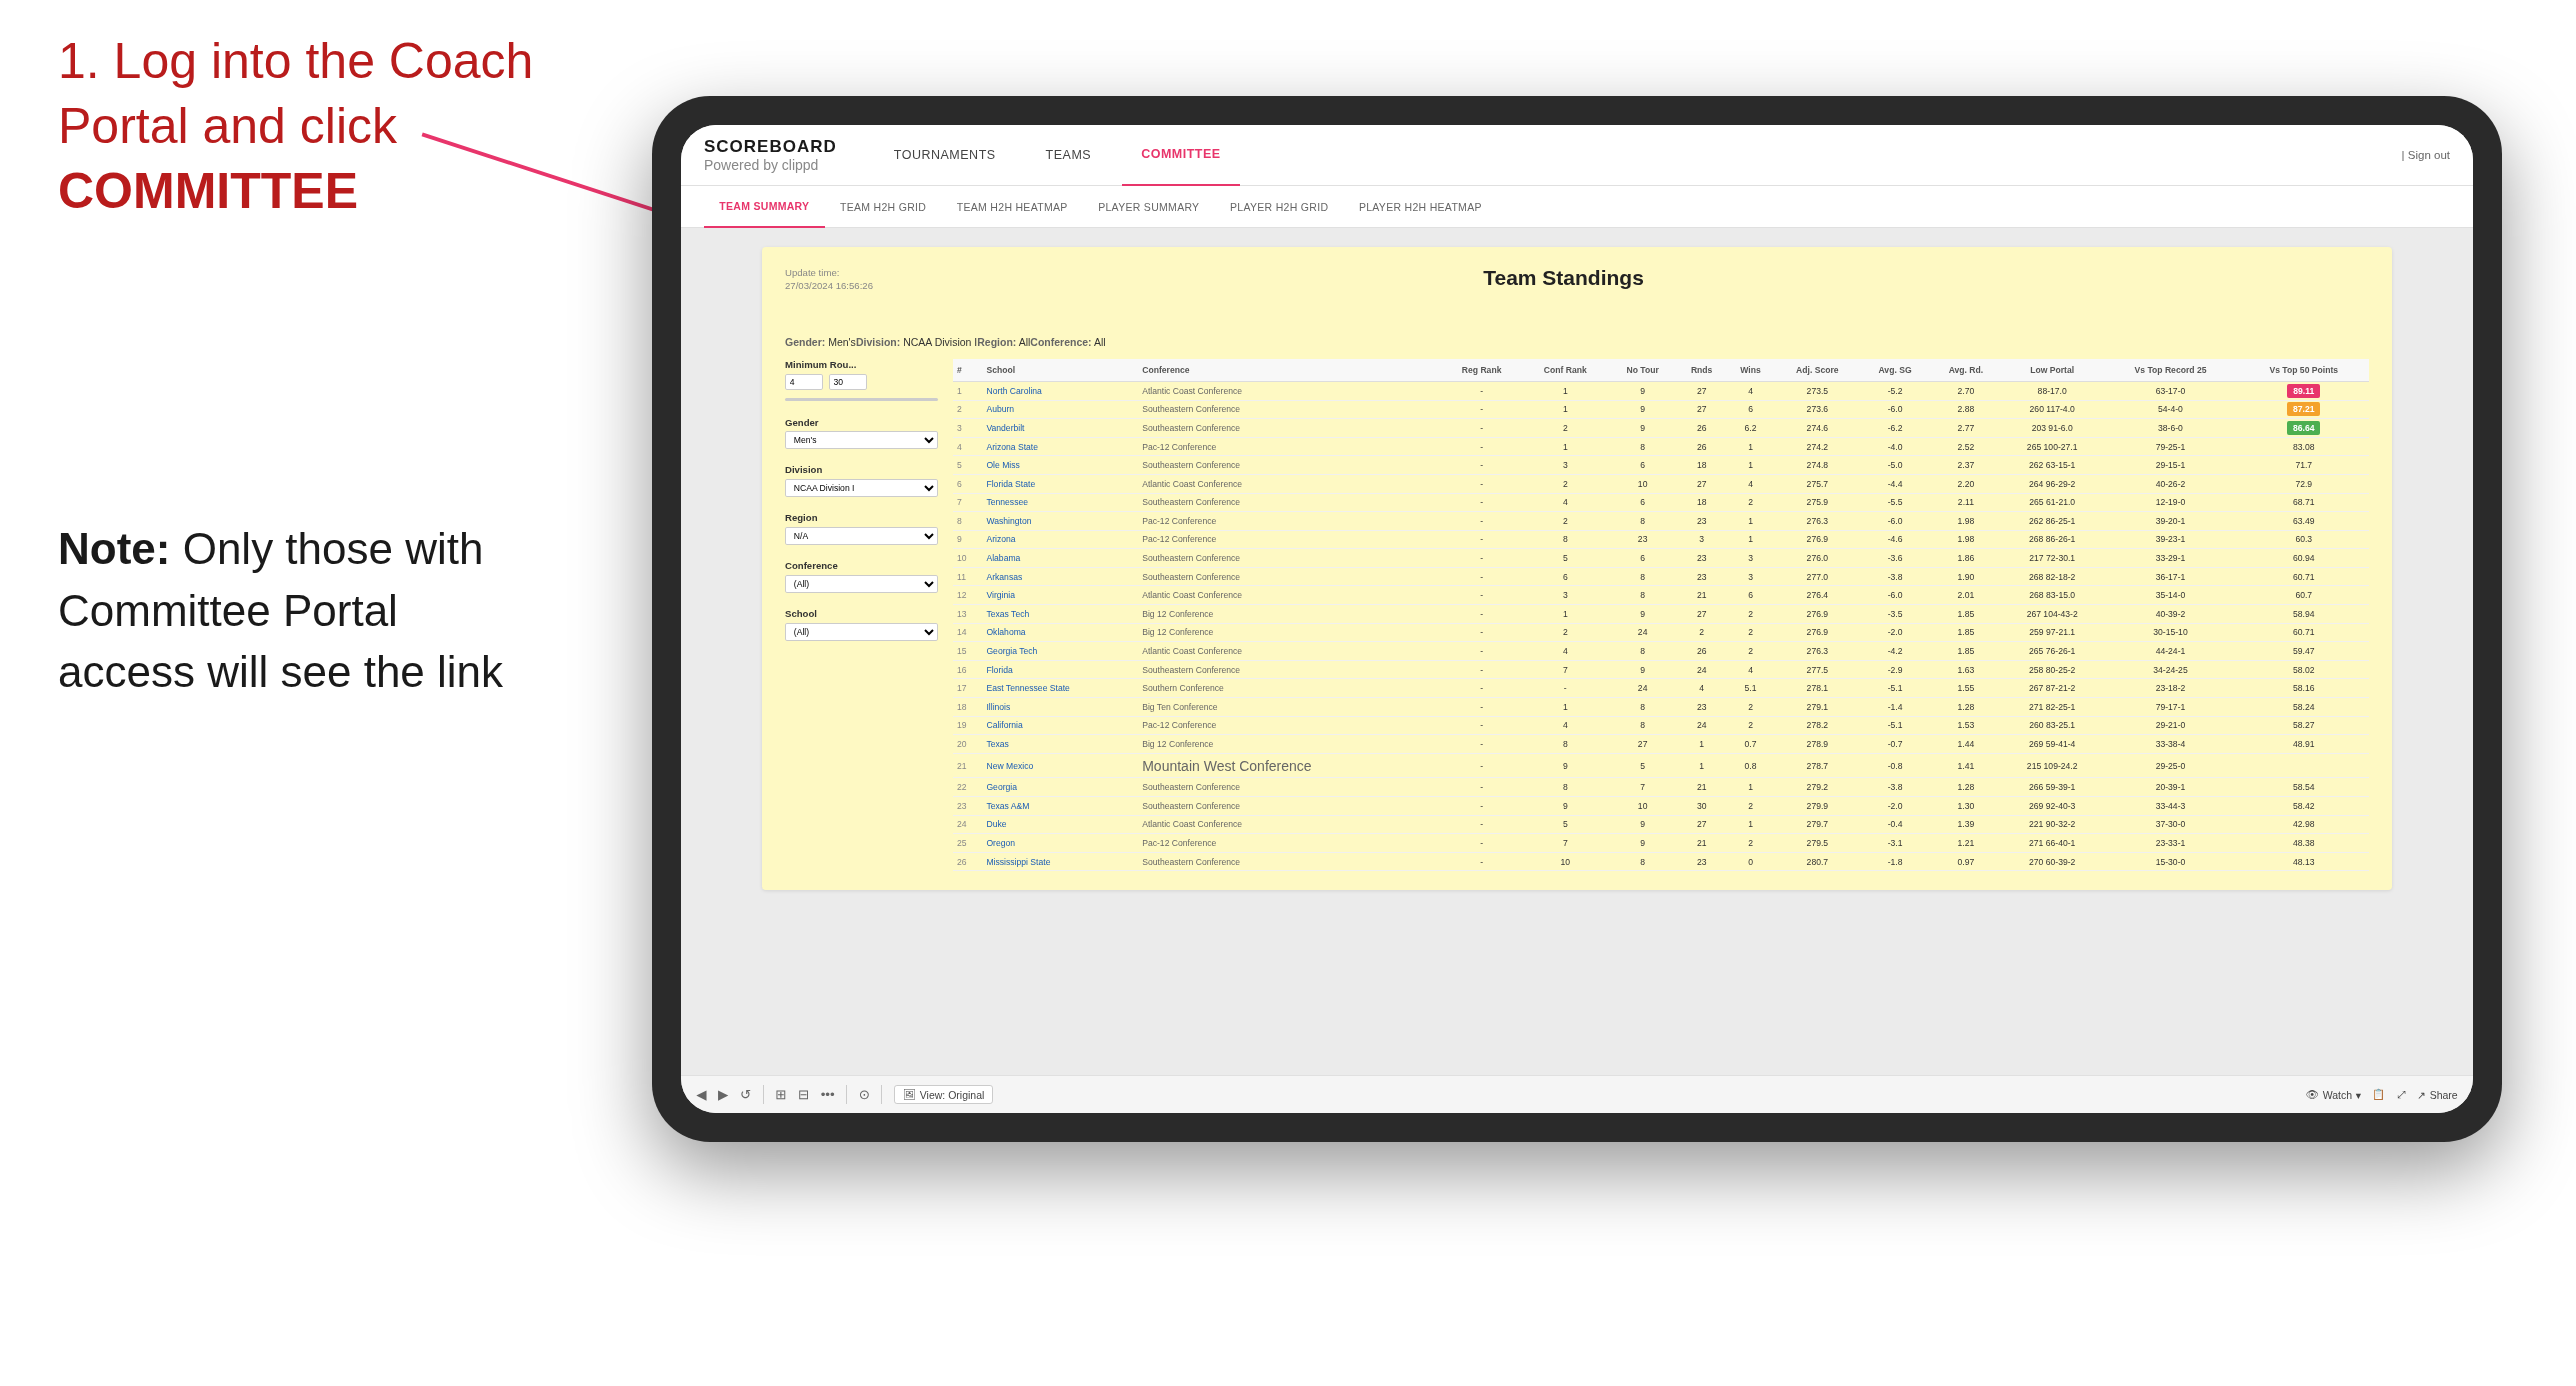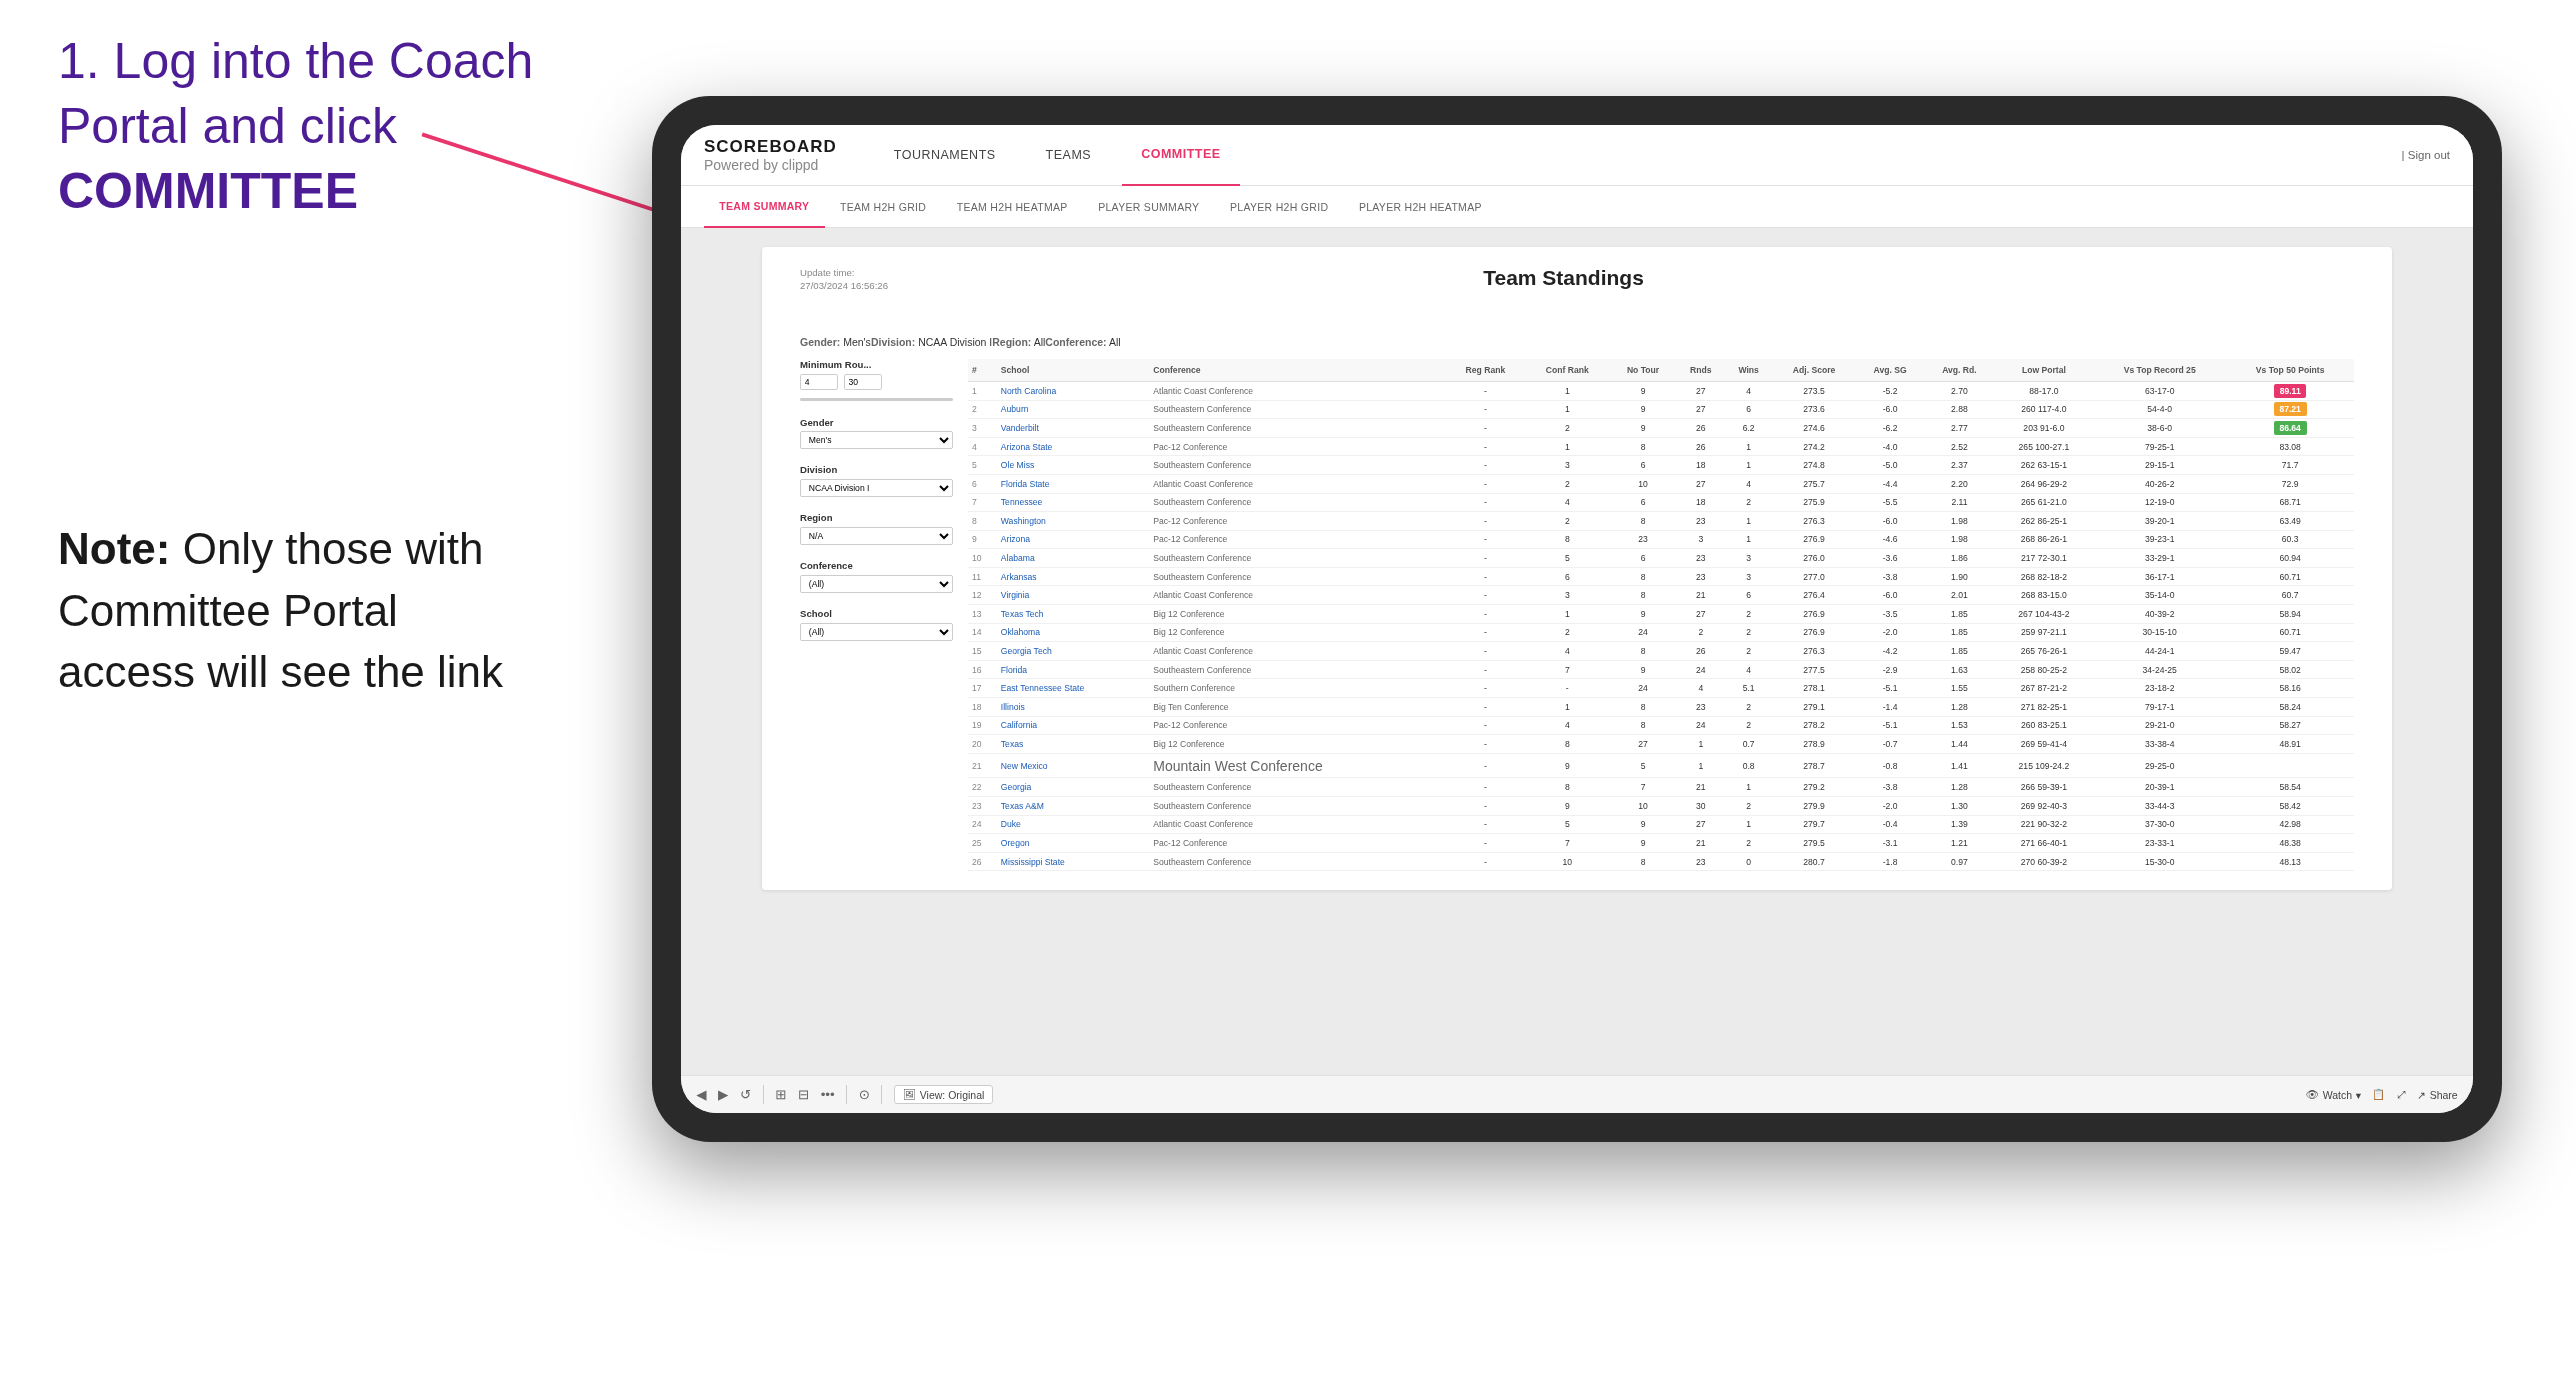--- a/index.html
+++ b/index.html
@@ -15,21 +15,21 @@
     
     .instruction-area {
       position: absolute;
       top: 29px;
       left: 58px;
       width: 556px;
     }
 
     .step-text {
       font-size: 50px;
-      color: #4c1d95;
+      color: #b91c1c;
       line-height: 1.3;
       font-weight: 400;
     }
     .step-text strong {
       font-weight: 800;
     }
 
     .note-area {
       position: absolute;
       top: 518px;
@@ -165,25 +165,25 @@
       flex: 1;
       background: #ebebeb;
       overflow: hidden;
       display: flex;
       flex-direction: column;
       align-items: center;
       padding: 19px;
     }
 
     .content-card {
-      background: #ffffff;
+      background: #fef9c3;
       border-radius: 3.8px;
       width: 100%;
       max-width: 1630px;
-      padding: 19px 38px;
+      padding: 19px 23px;
       box-shadow: 0 1px 3.8px rgba(0,0,0,0.1);
       overflow: hidden;
     }
 
     .card-header {
       display: flex;
       justify-content: space-between;
       align-items: flex-start;
       margin-bottom: 15.3px;
     }

